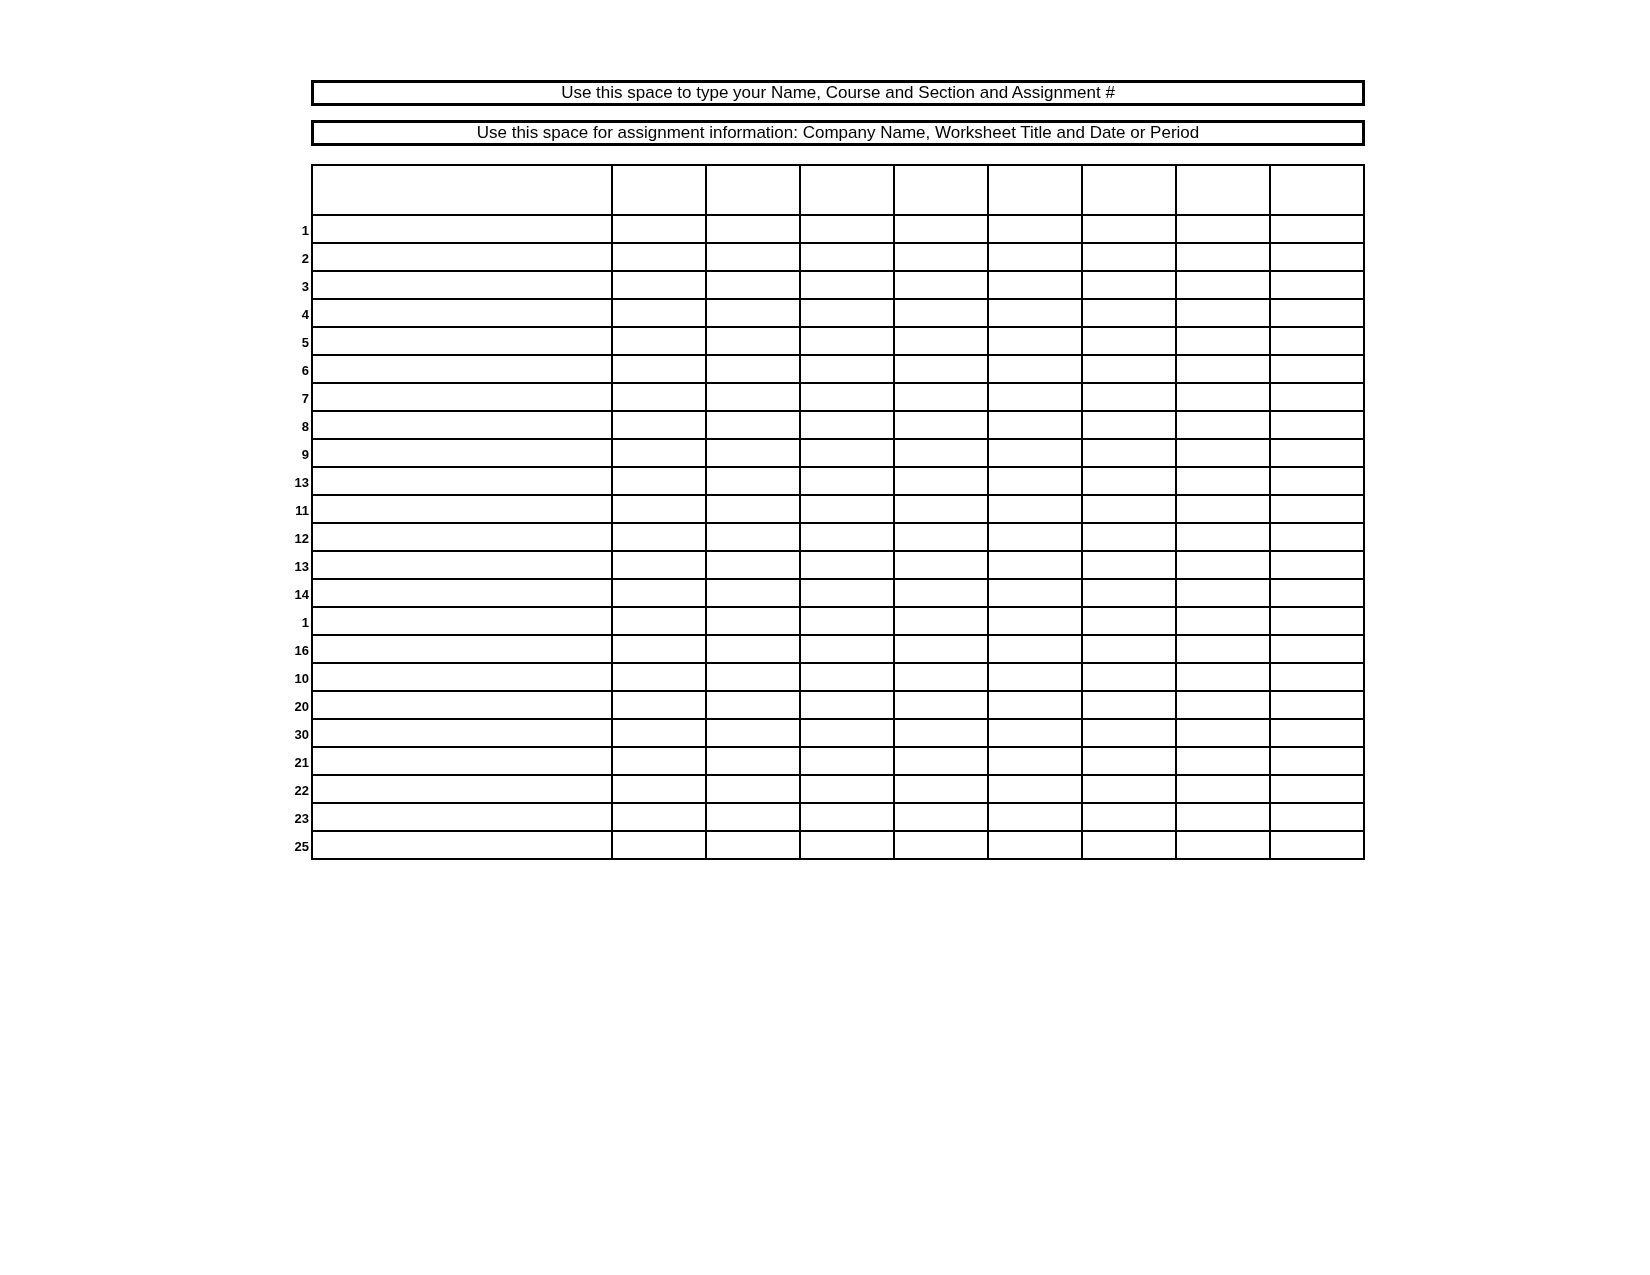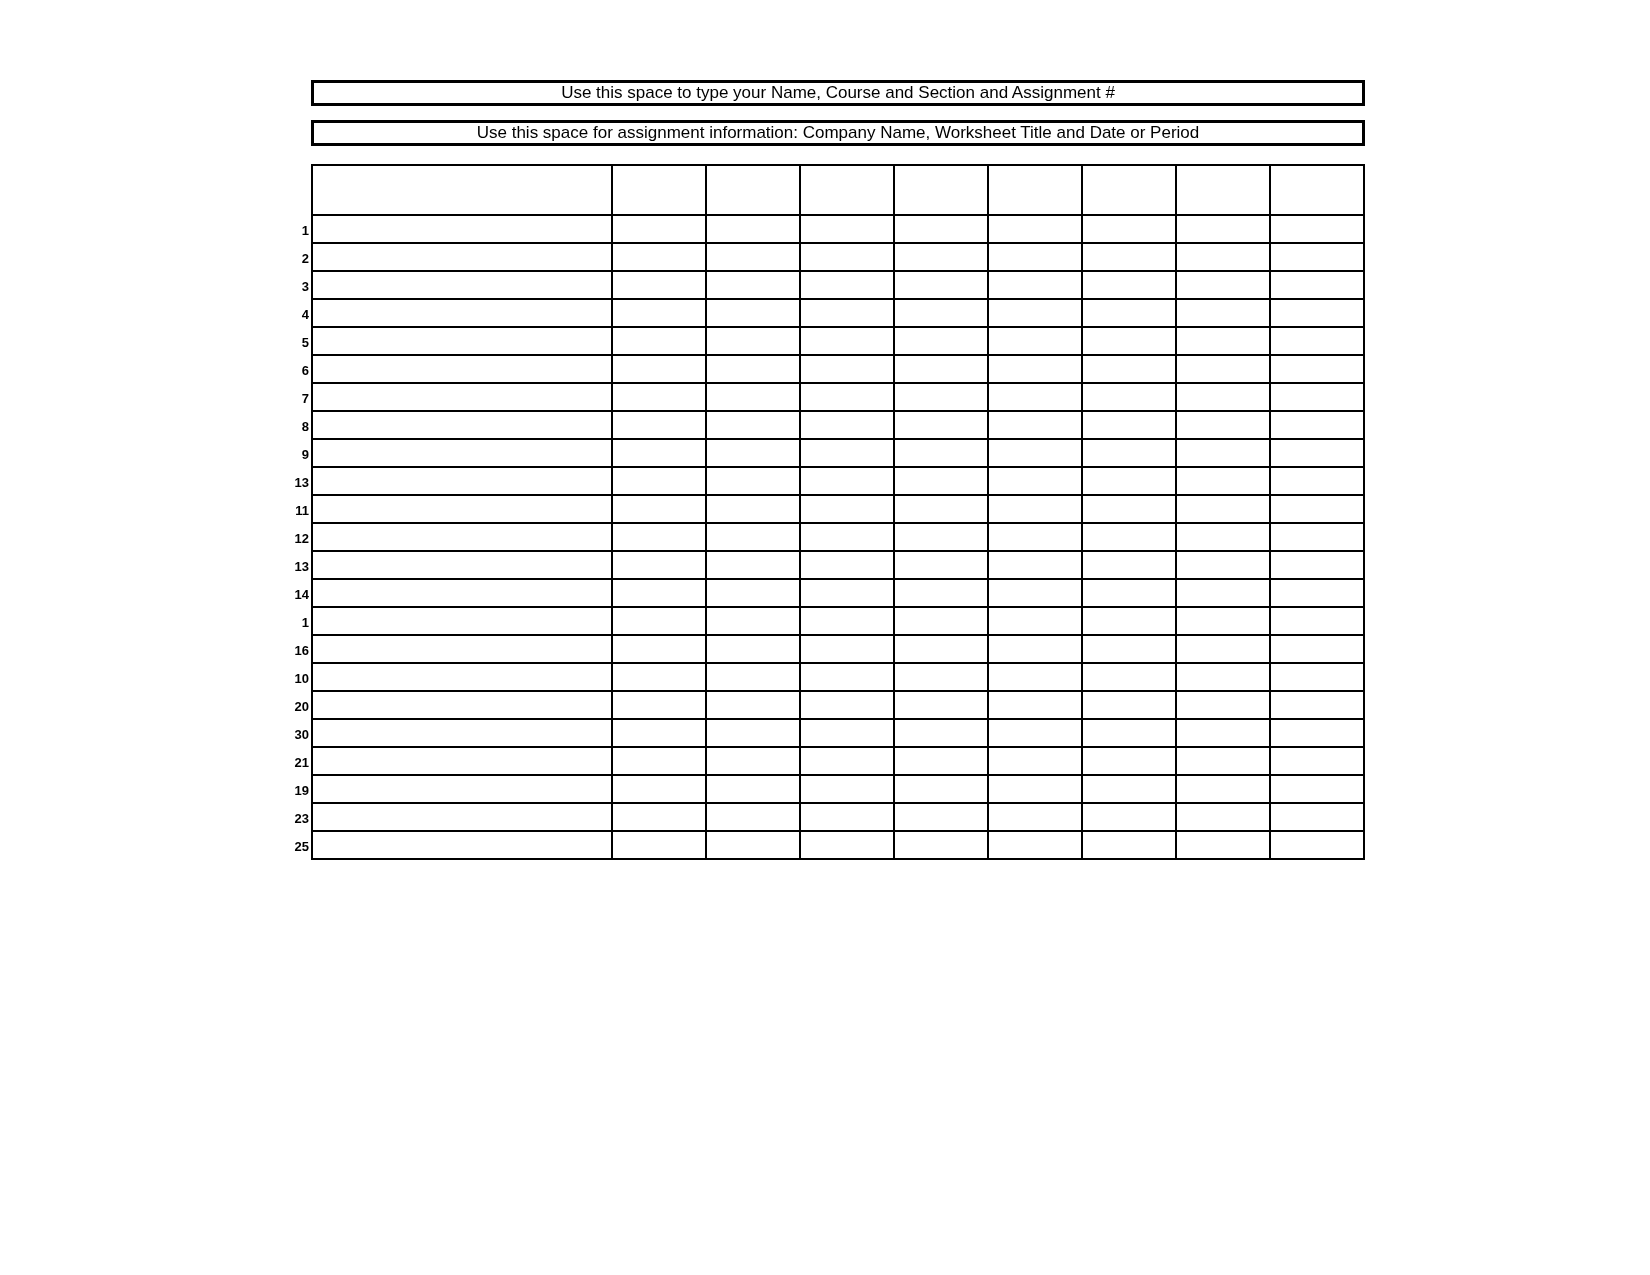--- a/index.html
+++ b/index.html
@@ -372,21 +372,21 @@
             <div class="cell col-narrow"></div>
             <div class="cell col-narrow"></div>
             <div class="cell col-narrow"></div>
             <div class="cell col-narrow"></div>
             <div class="cell col-narrow"></div>
             <div class="cell col-narrow"></div>
             <div class="cell col-narrow"></div>
           </div>
         </div>
         <div class="row">
-          <div class="rownum">19</div>
+          <div class="rownum">22</div>
           <div class="cells">
             <div class="cell col-wide"></div>
             <div class="cell col-narrow"></div>
             <div class="cell col-narrow"></div>
             <div class="cell col-narrow"></div>
             <div class="cell col-narrow"></div>
             <div class="cell col-narrow"></div>
             <div class="cell col-narrow"></div>
             <div class="cell col-narrow"></div>
             <div class="cell col-narrow"></div>

